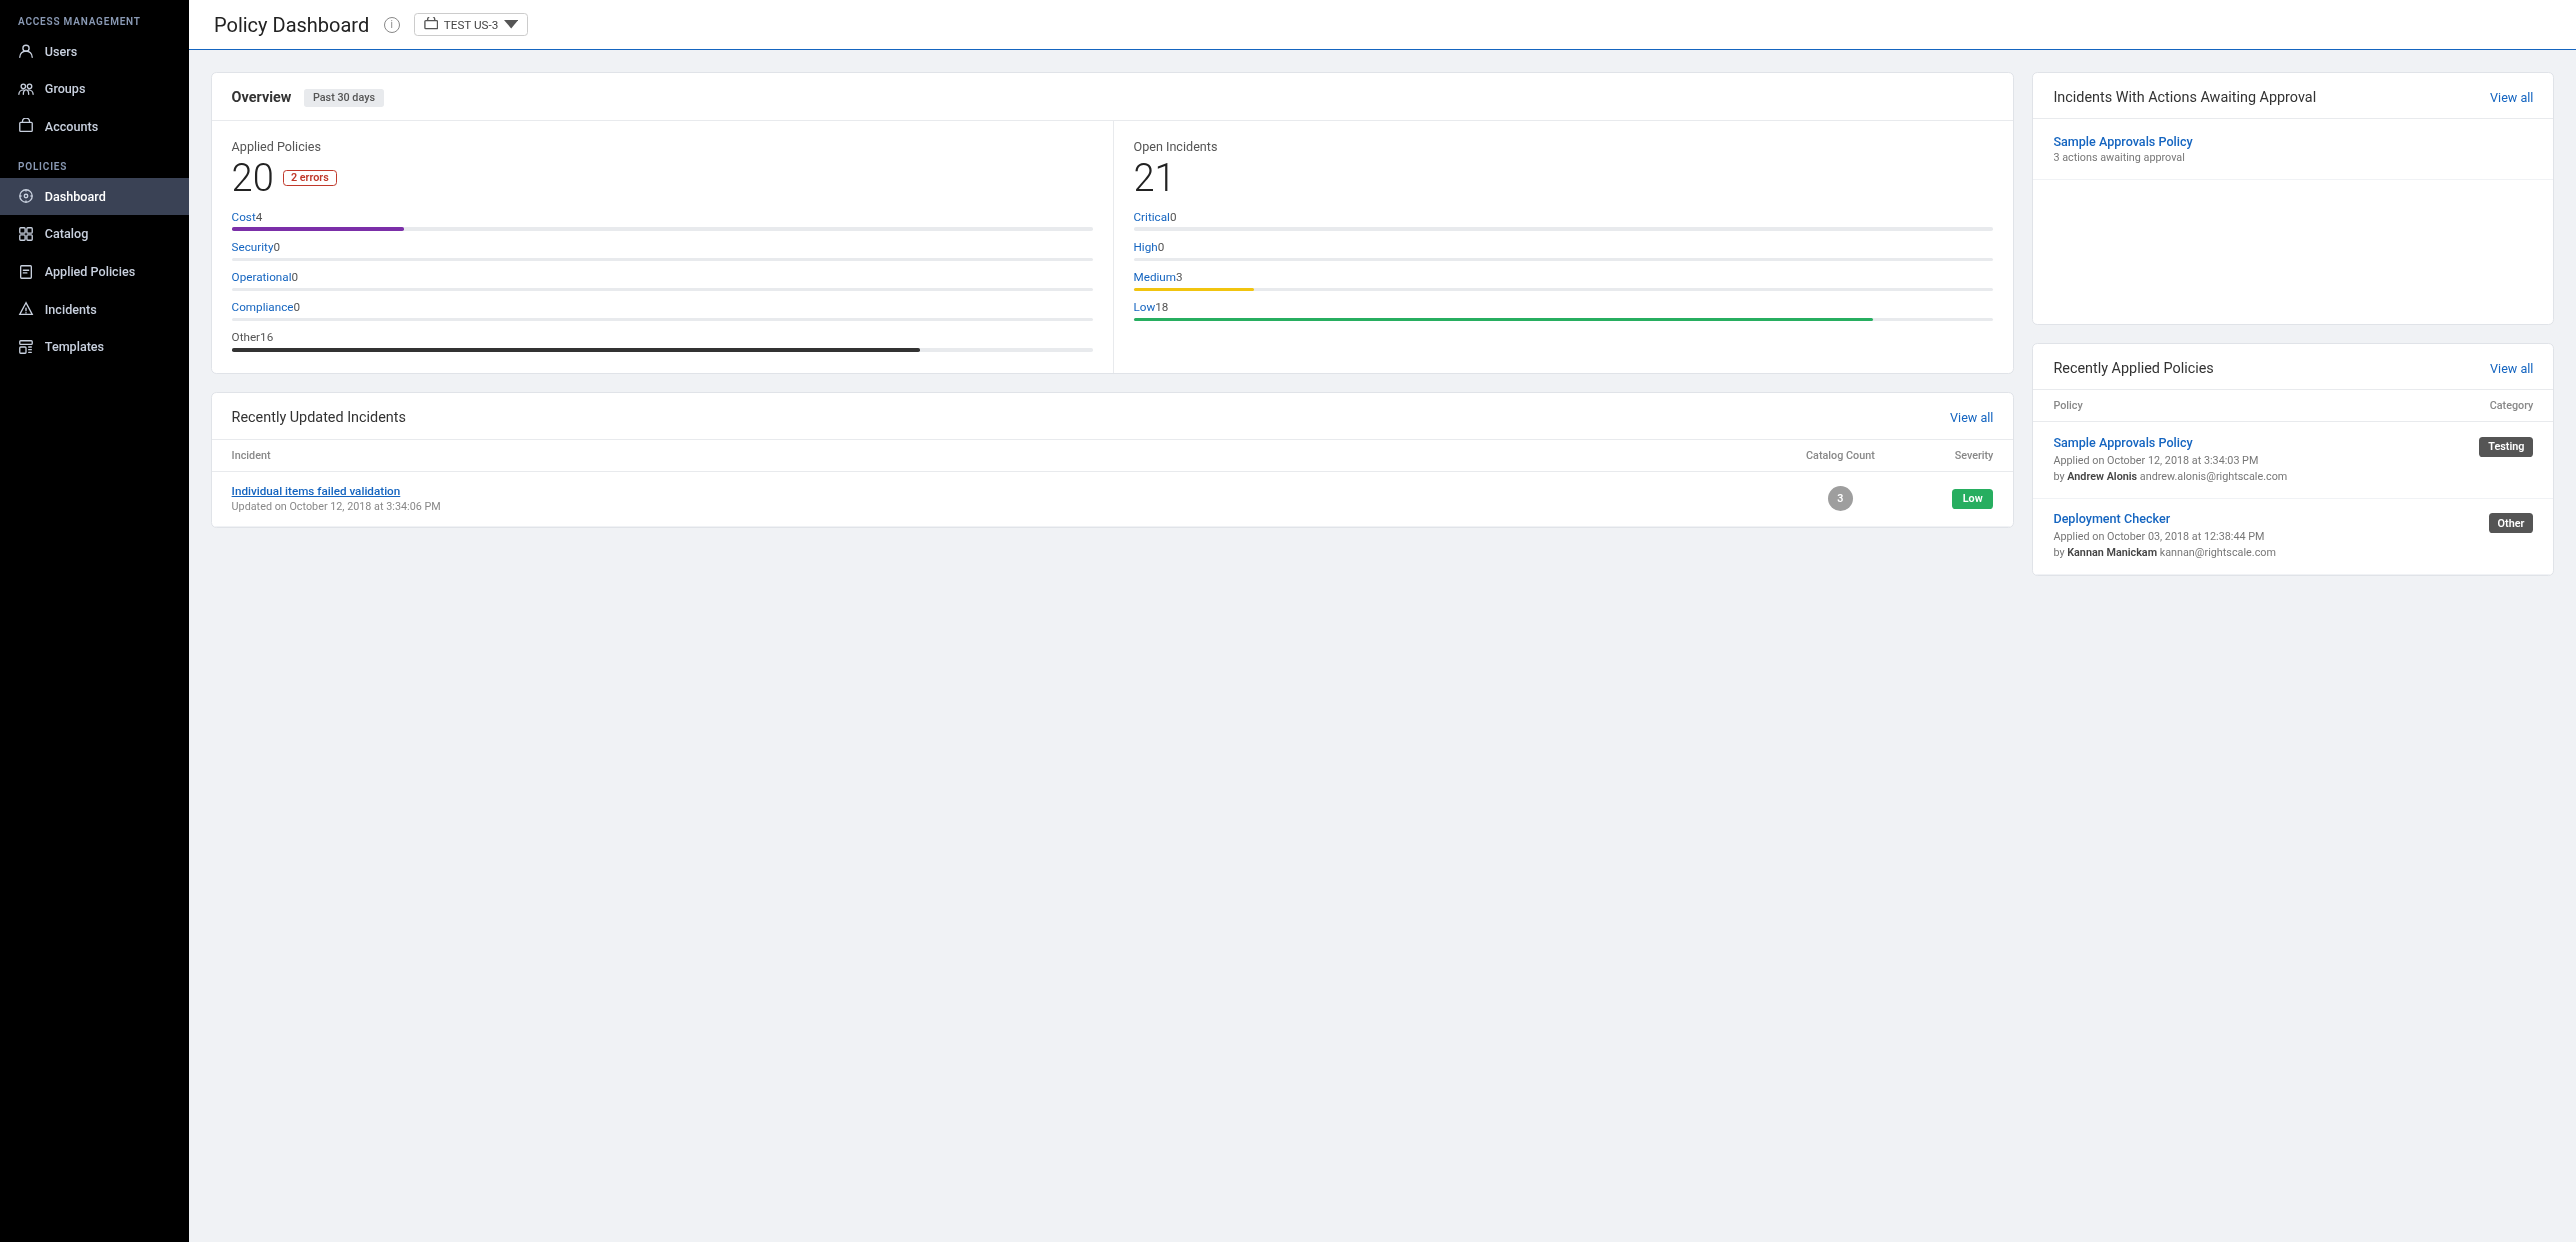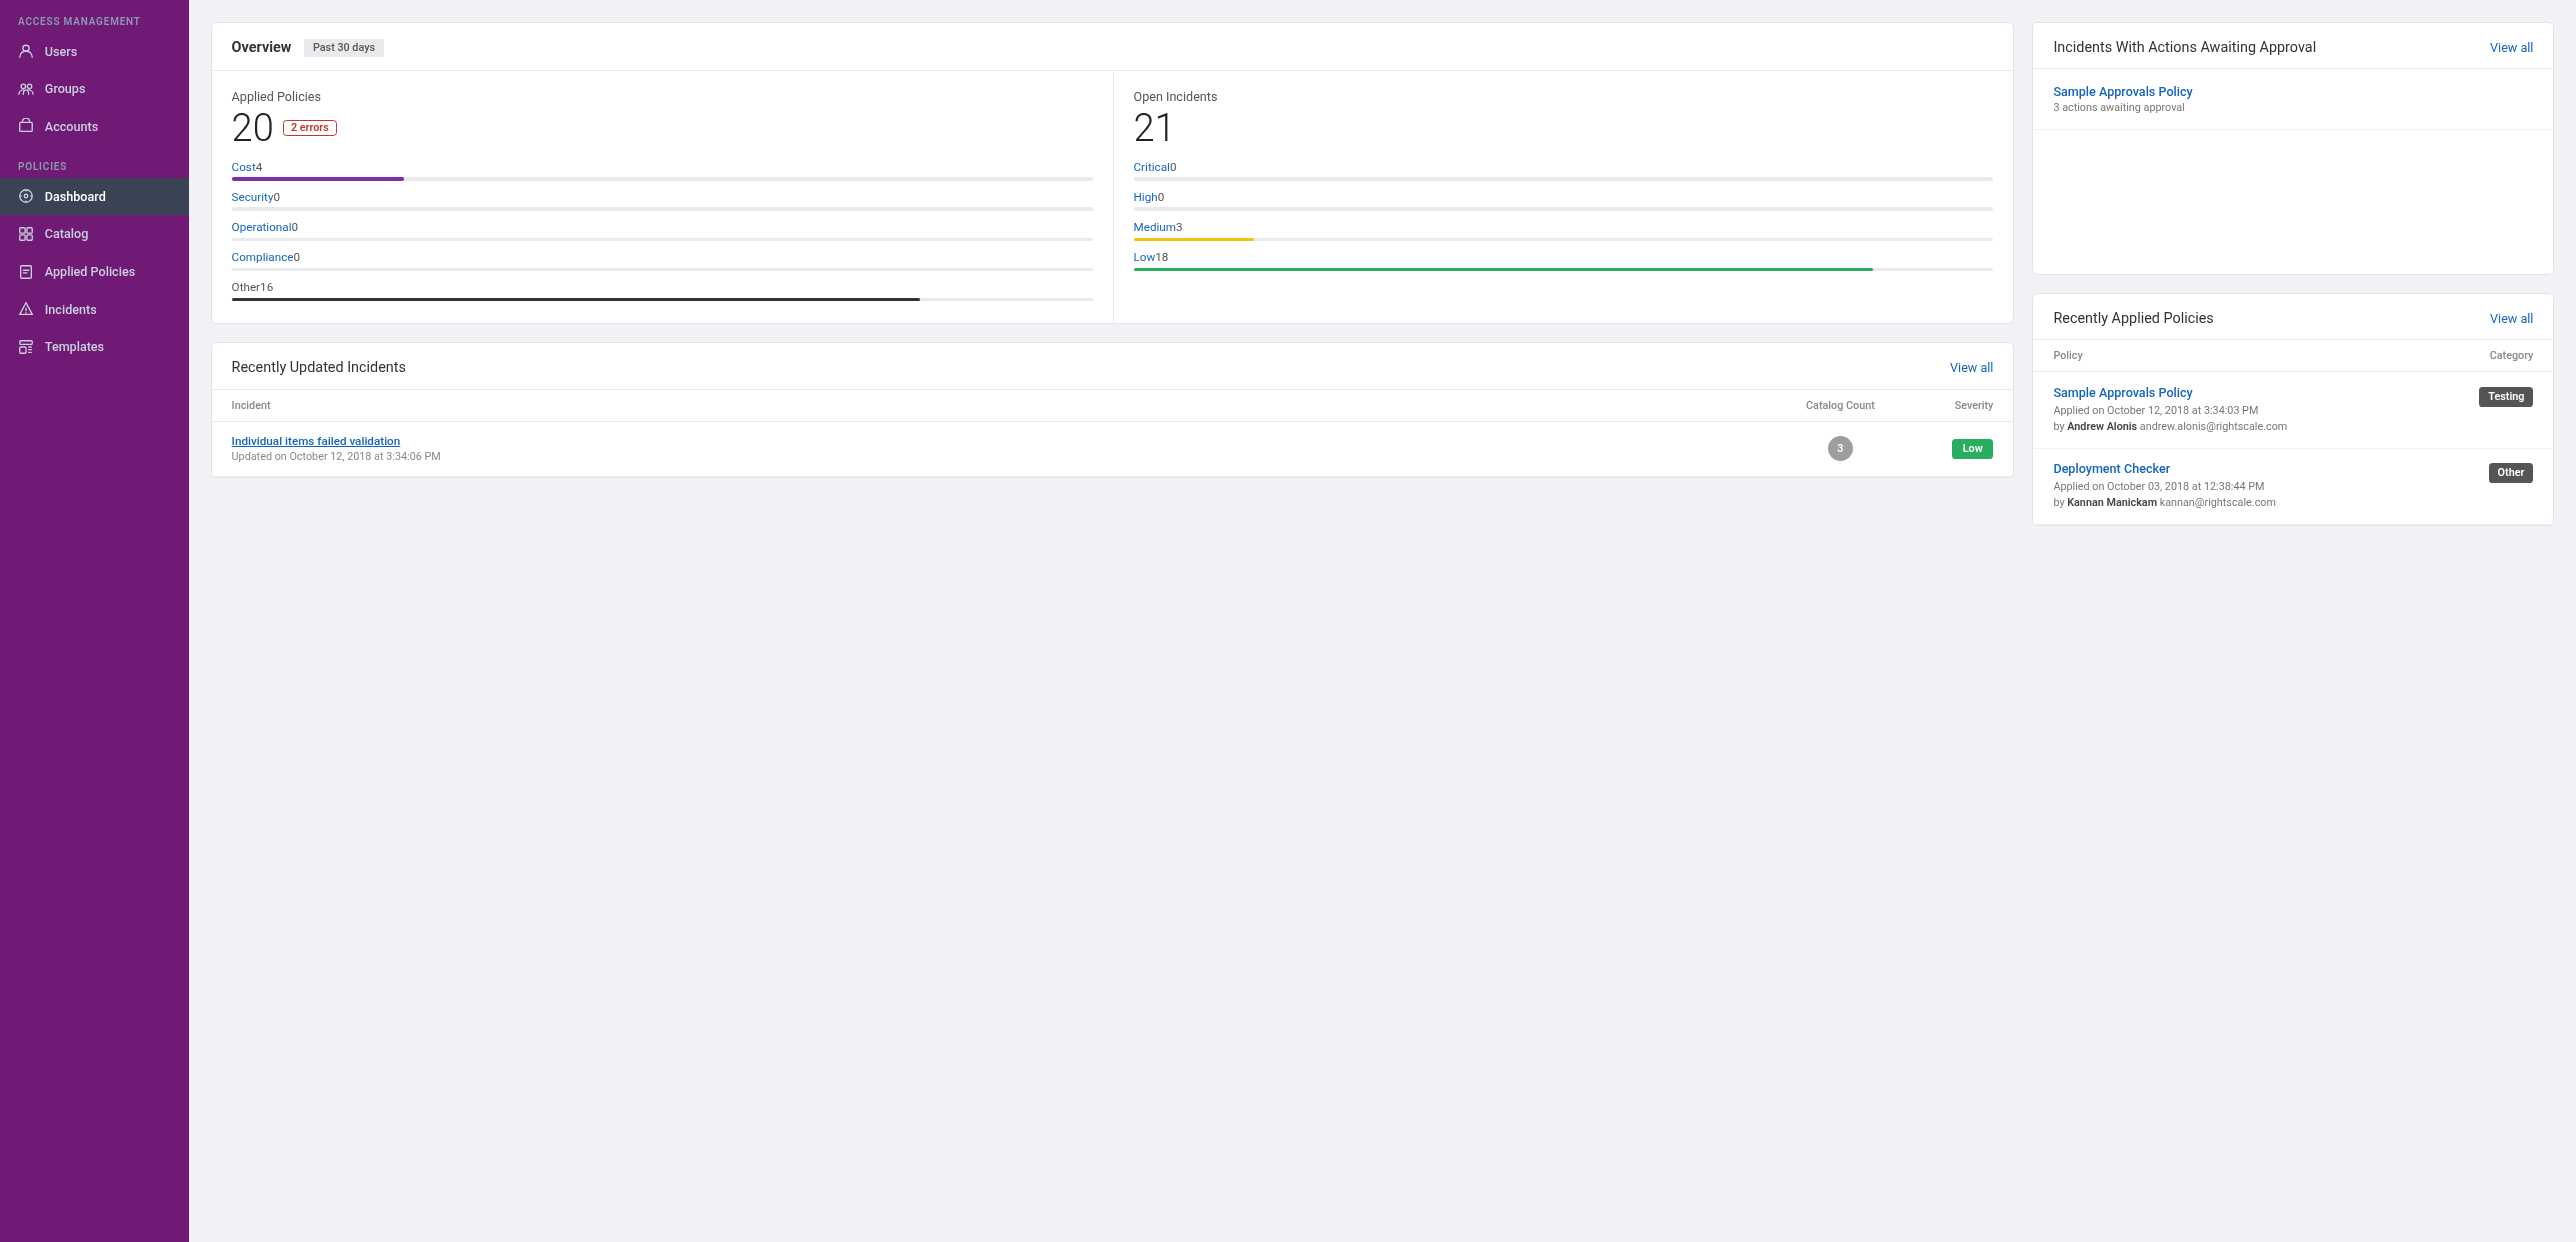--- a/index.html
+++ b/index.html
@@ -2,21 +2,21 @@
 <html style="font-size:14.4px"><head>
   <meta charset="utf-8">
   <style>
     * { box-sizing: border-box; margin: 0; padding: 0; }
     body { font-family: -apple-system, BlinkMacSystemFont, 'Segoe UI', Roboto, sans-serif; background: #f0f2f5; display: flex; height: 100vh; overflow: hidden; }
 
     
     #sidebar {
       width: 189px;
       min-width: 189px;
-      background: #701a75;
+      background: #000000;
       color: #fff;
       display: flex;
       flex-direction: column;
       height: 100vh;
       overflow-y: auto;
     }
     .sidebar-section-label {
       font-size: 10px;
       color: #8a9ab5;
       text-transform: uppercase;
@@ -291,20 +291,34 @@
       <svg viewBox="0 0 18 18" fill="none" stroke="#c8d0de" stroke-width="1.5">
         <path d="M3 2h12a1 1 0 011 1v2a1 1 0 01-1 1H3a1 1 0 01-1-1V3a1 1 0 011-1zM3 9h5a1 1 0 011 1v5a1 1 0 01-1 1H3a1 1 0 01-1-1v-5a1 1 0 011-1zM12 9h3M12 12h3M12 15h3" stroke-linecap="round"></path>
       </svg>
     </span>
     <span>Templates</span>
   </div>
 </nav>
 
 <div id="main">
 
+  <div id="topbar">
+    <h1 class="page-title">Policy Dashboard</h1>
+    <div class="info-icon">i</div>
+    <div class="account-badge">
+      <svg viewBox="0 0 16 16" fill="none" stroke="#555" stroke-width="1.5">
+        <rect x="1" y="4" width="14" height="9" rx="1"></rect>
+        <path d="M4 4V3a4 4 0 018 0v1"></path>
+      </svg>
+      <span>TEST US-3</span>
+      <svg viewBox="0 0 10 6" fill="#555" width="9" height="5.4">
+        <path d="M0 0l5 6 5-6z"></path>
+      </svg>
+    </div>
+  </div>
 
   <div id="content">
 
     <div class="left-col">
 
       <div class="card overview-card">
         <div class="overview-header">
           <span class="overview-title">Overview</span>
           <span class="period-badge">Past 30 days</span>
         </div>

